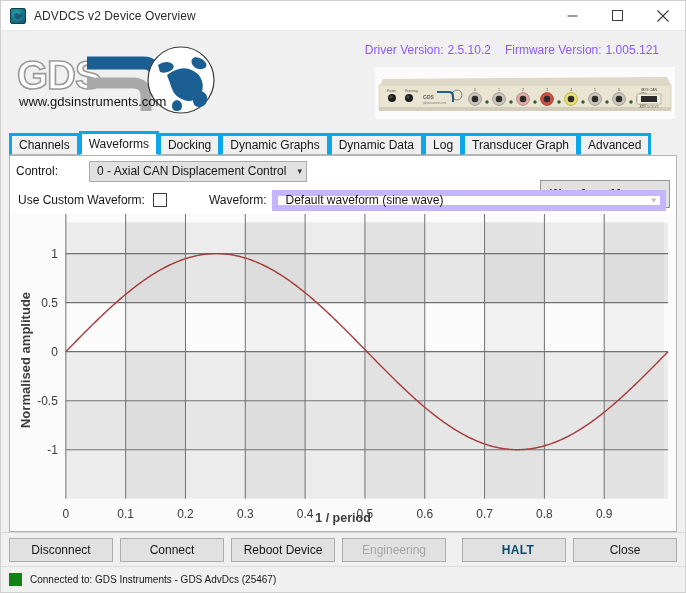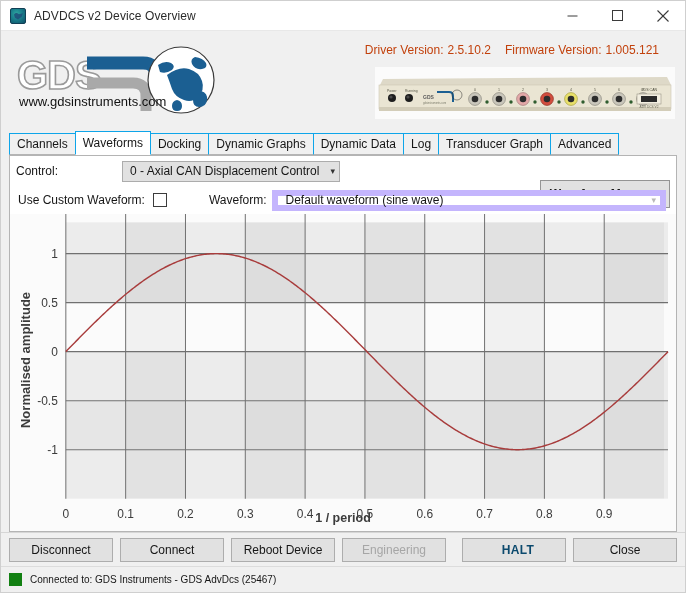--- a/index.html
+++ b/index.html
@@ -50,39 +50,39 @@
   
   #header {
     height: 100px; min-height: 100px;
     background: #f0f0f0;
     position: relative;
     border-bottom: 0;
   }
   #logo { position: absolute; left: 14px; top: 12px; width: 225px; height: 78px; }
   #verline {
     position: absolute; right: 12px; top: 12px;
-    font-size: 12px; color: #c2410c; white-space: nowrap;
+    font-size: 12px; color: #8b5cf6; white-space: nowrap;
   }
   #verline .lbl { }
   #verline .val { margin-left: 4px; margin-right: 14px; }
   #device-img { position: absolute; right: 10px; top: 36px; width: 300px; height: 52px; }
 
   
   #tabstrip {
     height: 24px; min-height: 24px;
     margin: 0 8px;
     display: flex; align-items: flex-end;
     position: relative; z-index: 3;
   }
   .tab {
     height: 22px; padding: 0 7px;
     display: flex; align-items: center;
     font-size: 12px; color: #161616;
     background: #f0f0f0;
-    border: 1px solid #0ea5e9;
+    border: 3px solid #0ea5e9;
     border-bottom: 1px solid #b4b4b4;
     margin-right: -1px;
   }
   .tab.active {
     background: #ffffff;
     height: 24px;
     border-bottom: 1px solid #ffffff;
     position: relative; z-index: 4;
   }
 
@@ -108,21 +108,21 @@
     border: 1px solid #acacac;
     display: flex; align-items: center;
     font-size: 12px; color: #161616;
     padding: 0 4px 0 7px; position: relative;
   }
   .combo .cval { flex: 1 1 auto; white-space: nowrap; overflow: hidden; }
   .combo .carrow { margin-left: 6px; color: #333; font-size: 9px; line-height: 1; }
   .combo.flat { background: #ffffff; border: 6px solid #c4b5fd; }
   .combo.flat .carrow { color: #b9b9b9; }
 
-  #control-combo { width: 218px; margin-left: 64px; }
+  #control-combo { width: 218px; margin-left: 31px; }
   #waveform-combo { flex: 1 1 auto; margin-left: 6px; margin-right: 2px; }
 
   .btn {
     font-size: 12px; color: #161616;
     background: #e1e1e1; border: 1px solid #adadad;
     height: 23px; display: flex; align-items: center; justify-content: center;
     padding: 0 10px; white-space: nowrap;
   }
   #waveform-manager-btn {
     margin-left: auto; font-weight: bold; height: 28px; padding: 0 9px;

